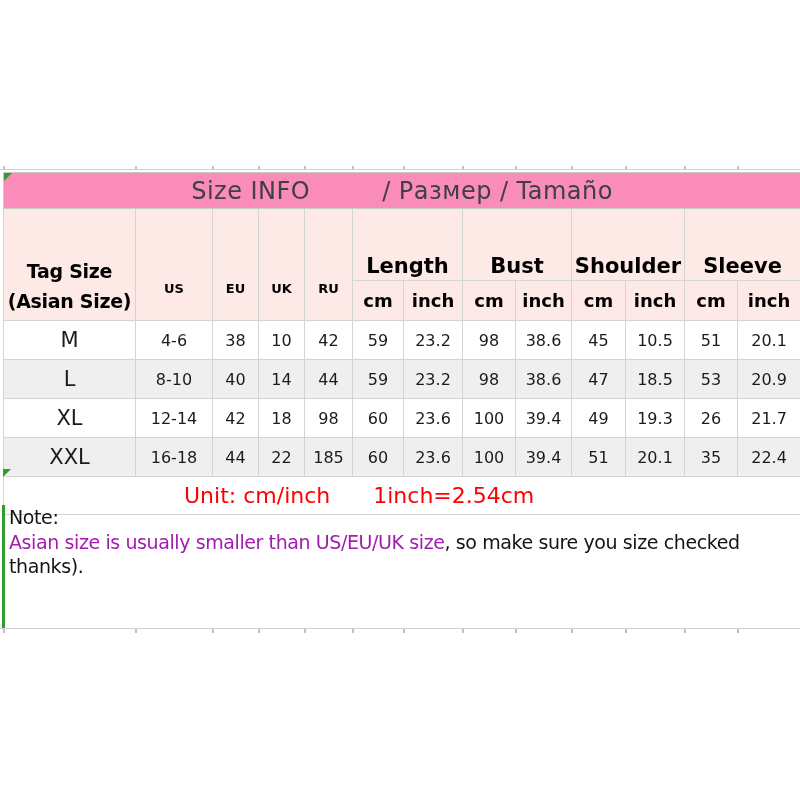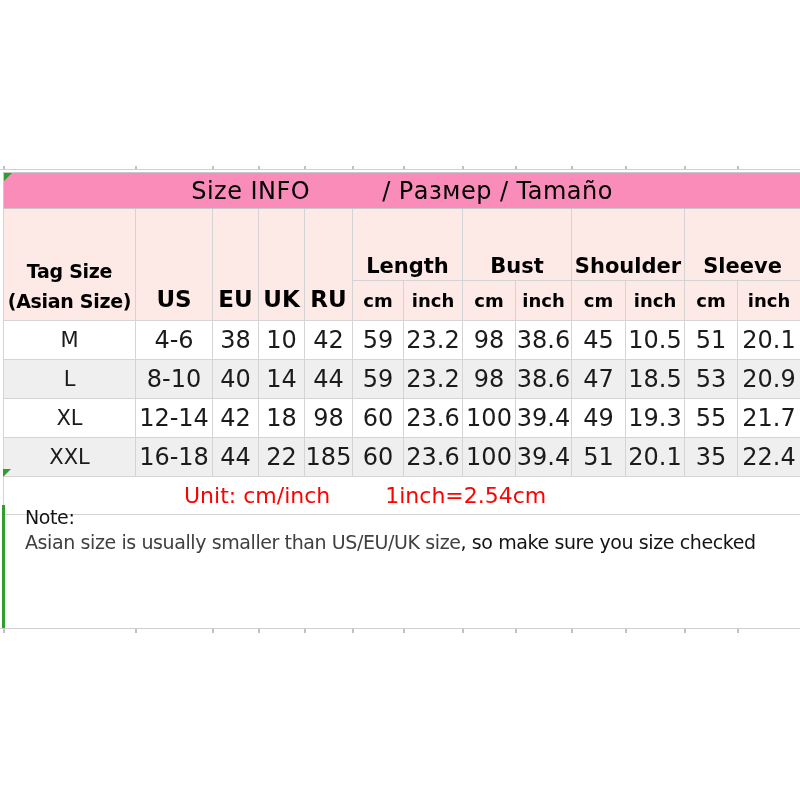--- a/index.html
+++ b/index.html
@@ -23,50 +23,50 @@
   }
   td{
     border:1px solid #d4d4d4;text-align:center;padding:0;
     color:#1b1b1b;overflow:hidden;
   }
   .title-cell{
     background:#fa8cb9;height:35px;border-color:#c9c9c9;
   }
   .title-flex{
     display:flex;justify-content:center;align-items:flex-end;
-    color:#000000;font-size:24px;letter-spacing:0.5px;
+    color:#404040;font-size:24px;letter-spacing:0.5px;
   }
   .title-flex .gap-big{margin-left:72px;}
   .title-flex .gap{margin-left:8px;}
 
   .hdr{background:#fde9e6;font-weight:bold;color:#000;}
   .tag-hdr{vertical-align:bottom;padding-bottom:4px;font-size:19px;line-height:1.55;letter-spacing:-0.3px;}
-  .sys-hdr{vertical-align:bottom;padding-bottom:8px;font-size:23px;}
+  .sys-hdr{vertical-align:bottom;padding-bottom:24px;font-size:13px;}
   .grp-row td{height:69px;}
   .grp-hdr{vertical-align:bottom;padding-bottom:2px;font-size:21px;}
   .unit-cells td{height:39px;font-size:18px;vertical-align:middle;}
-  .data-row td{height:38px;font-size:24px;background:#ffffff;}
+  .data-row td{height:38px;font-size:16px;background:#ffffff;}
   .data-row .tag-cell{font-size:21px;}
   .data-row.alt td{background:#efefef;}
 
   .unit-row td{
     height:37px;background:#ffffff;text-align:left;
     color:#ff0000;font-size:22px;vertical-align:middle;
   }
   .unit-row .u1{margin-left:180px;margin-top:22px;}
-  .unit-row .u2{margin-left:48px;}
+  .unit-row .u2{margin-left:36px;}
 
   
   .note{
     position:absolute;left:2px;top:505px;width:792px;height:123px;
     border-left:3px solid #2f9e2f;padding-left:4px;
     font-size:19px;line-height:24.5px;color:#141414;letter-spacing:-0.4px;
   }
-  .note .line{white-space:nowrap;margin-left:16px;}
-  .note .red{color:#404040;}
+  .note .line{white-space:nowrap;}
+  .note .red{color:#a21caf;}
 
   
   .corner-tri{
     position:absolute;width:0;height:0;
     border-top:8px solid #2f9e2f;border-right:8px solid transparent;
   }
   .tri-title{left:4px;top:173px;}
   .tri-unit{left:3px;top:469px;}
 </style>
 </head>
@@ -170,21 +170,21 @@
       <td>12-14</td>
       <td>42</td>
       <td>18</td>
       <td>98</td>
       <td>60</td>
       <td>23.6</td>
       <td>100</td>
       <td>39.4</td>
       <td>49</td>
       <td>19.3</td>
-      <td>55</td>
+      <td>26</td>
       <td>21.7</td>
     </tr>
 
     <tr class="data-row alt">
       <td class="tag-cell">XXL</td>
       <td>16-18</td>
       <td>44</td>
       <td>22</td>
       <td>185</td>
       <td>60</td>
@@ -205,20 +205,21 @@
     </tr>
   </tbody>
     </table>
 
   <div class="corner-tri tri-title"></div>
   <div class="corner-tri tri-unit"></div>
 
   <div class="note">
     <div class="line">Note:</div>
     <div class="line"><span class="red">Asian size is usually smaller than US/EU/UK size</span><span>, so make sure you size checked</span></div>
+    <div class="line">thanks).</div>
   </div>
 
 <div class="tick" style="left: 3px; top: 166px; height: 3px;"></div>
     <div class="tick" style="left: 3px; top: 629px; height: 4px;"></div>
     <div class="tick" style="left: 135px; top: 166px; height: 3px;"></div>
     <div class="tick" style="left: 135px; top: 629px; height: 4px;"></div>
     <div class="tick" style="left: 212px; top: 166px; height: 3px;"></div>
     <div class="tick" style="left: 212px; top: 629px; height: 4px;"></div>
     <div class="tick" style="left: 258px; top: 166px; height: 3px;"></div>
     <div class="tick" style="left: 258px; top: 629px; height: 4px;"></div>

